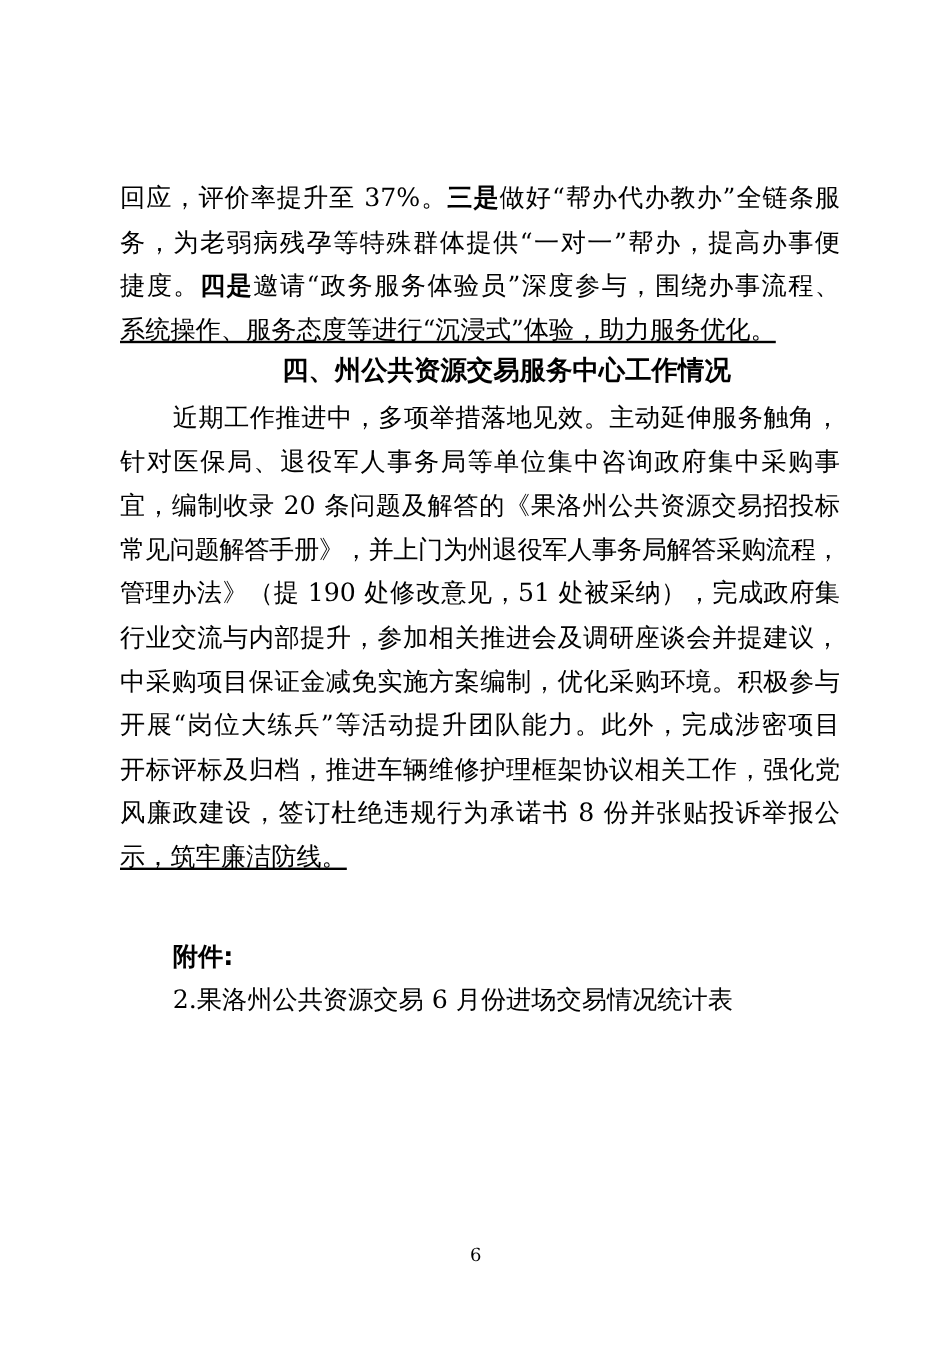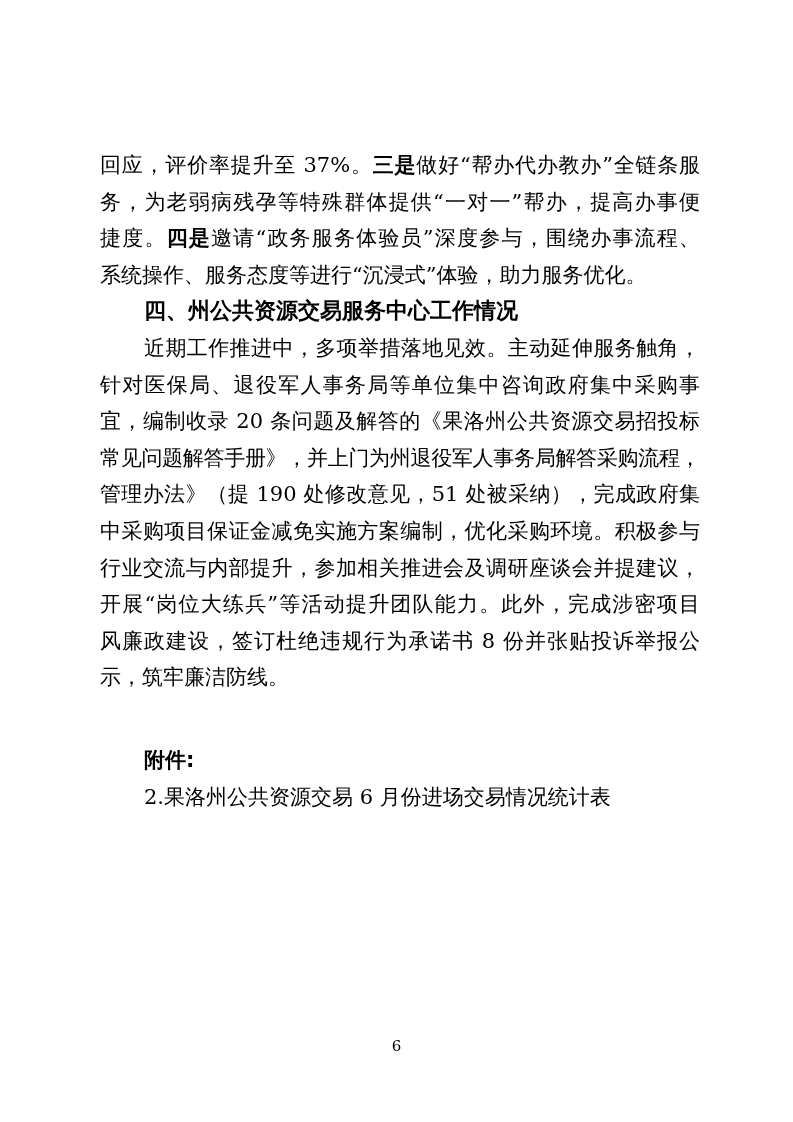--- a/index.html
+++ b/index.html
@@ -12,34 +12,34 @@
     color: #000000;
   }
   .page { position: absolute; left: 0; top: 0; width: 793px; height: 1122px; background: #ffffff; }
   .content { position: absolute; left: 100px; top: 147px; width: 600px; }
   .line {
     font-size: 21px;
     line-height: 36.6px;
     text-align: justify;
     text-align-last: justify;
   }
-  .para .line:last-child { text-align-last: left; }
+  .para .line:last-child { text-align-last: left; text-decoration: underline; }
   #section-paragraph .line:first-child { text-indent: 44px; }
   #section-paragraph .line:nth-child(4) { letter-spacing: -0.6px; }
   .em {
     font-family: "DejaVu Sans", "Liberation Sans", sans-serif;
     font-weight: 700;
   }
   .heading {
     font-size: 22px;
     line-height: 36.6px;
-    font-family: Liberation Sans, sans-serif;
+    font-family: Liberation Mono, monospace;
     font-weight: 700;
     text-indent: 44px;
-    text-align: left;
+    text-align: center;
   }
   .spacer { height: 46px; }
   .attach-label {
     font-size: 21px;
     line-height: 36.6px;
     font-family: "DejaVu Sans", "Liberation Sans", sans-serif;
     font-weight: 700;
     text-indent: 44px;
   }
   .attach .line {
@@ -71,23 +71,24 @@
       </div>
 
     <div class="heading">四、州公共资源交易服务中心工作情况</div>
 
     <div class="para" id="section-paragraph">
         <div class="line"><span>近期工作推进中，多项举措落地见效。主动延伸服务触角，</span></div>
         <div class="line"><span>针对医保局、退役军人事务局等单位集中咨询政府集中采购事</span></div>
         <div class="line"><span>宜，编制收录 20 条问题及解答的《果洛州公共资源交易招投标</span></div>
         <div class="line"><span>常见问题解答手册》，并上门为州退役军人事务局解答采购流程，</span></div>
         <div class="line"><span>管理办法》（提 190 处修改意见，51 处被采纳），完成政府集</span></div>
+        <div class="line"><span>行业交流与内部提升，参加相关推进会及调研座谈会并提建议，</span></div>
         <div class="line"><span>中采购项目保证金减免实施方案编制，优化采购环境。积极参与</span></div>
-        <div class="line"><span>行业交流与内部提升，参加相关推进会及调研座谈会并提建议，</span></div>
         <div class="line"><span>开展“岗位大练兵”等活动提升团队能力。此外，完成涉密项目</span></div>
+        <div class="line"><span>开标评标及归档，推进车辆维修护理框架协议相关工作，强化党</span></div>
         <div class="line"><span>风廉政建设，签订杜绝违规行为承诺书 8 份并张贴投诉举报公</span></div>
         <div class="line"><span>示，筑牢廉洁防线。</span></div>
       </div>
 
     <div class="spacer"></div>
 
     <div class="attach-label">附件:</div>
 
     <div class="attach">
         <div class="line">2.果洛州公共资源交易 6 月份进场交易情况统计表</div>

